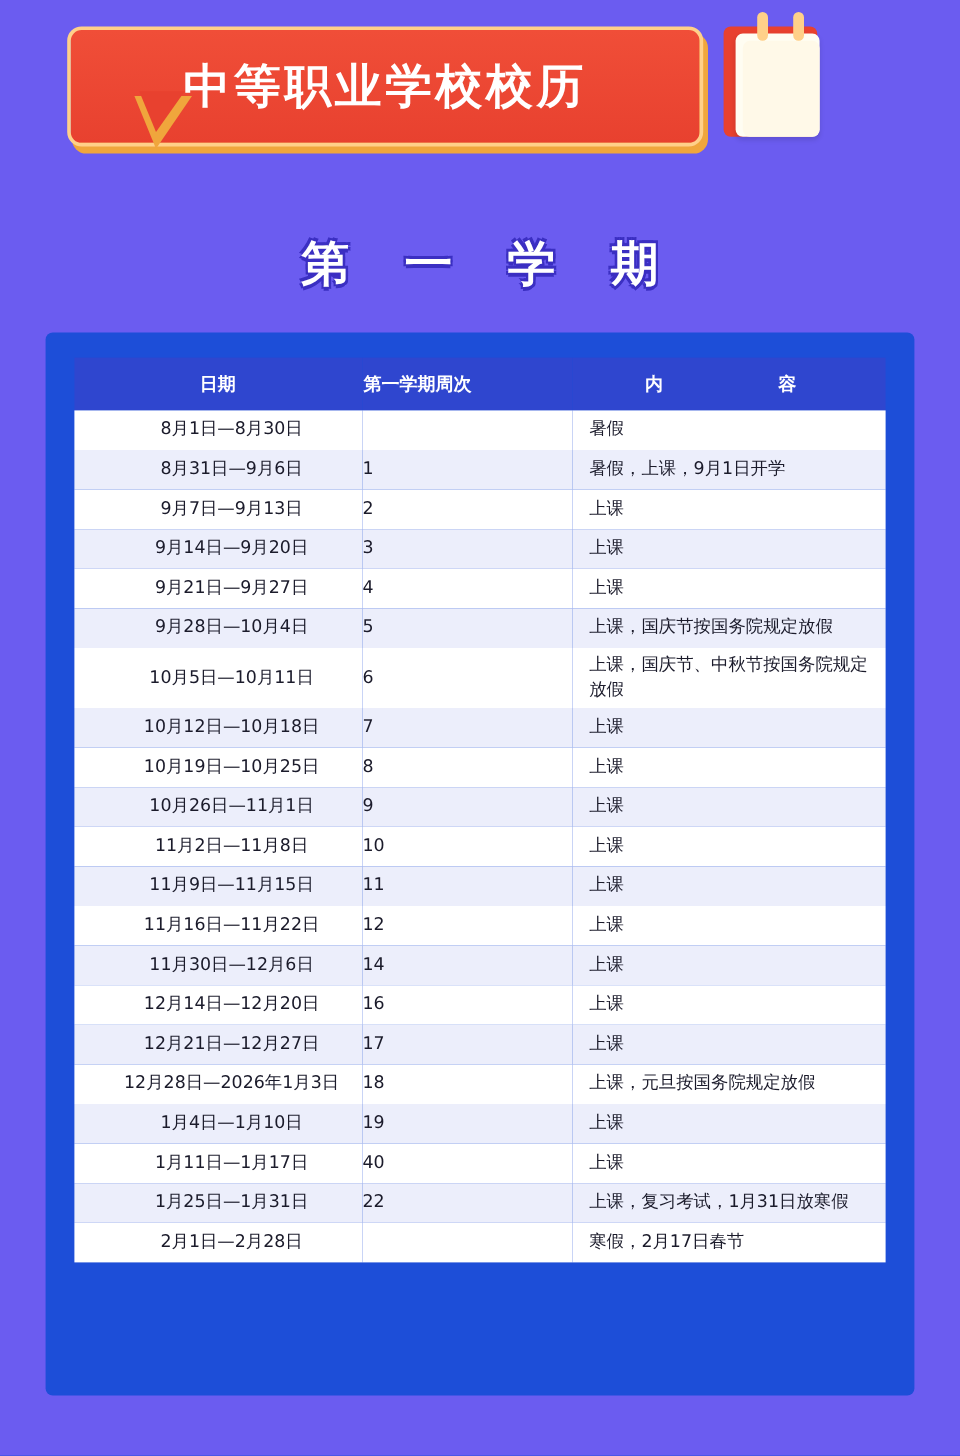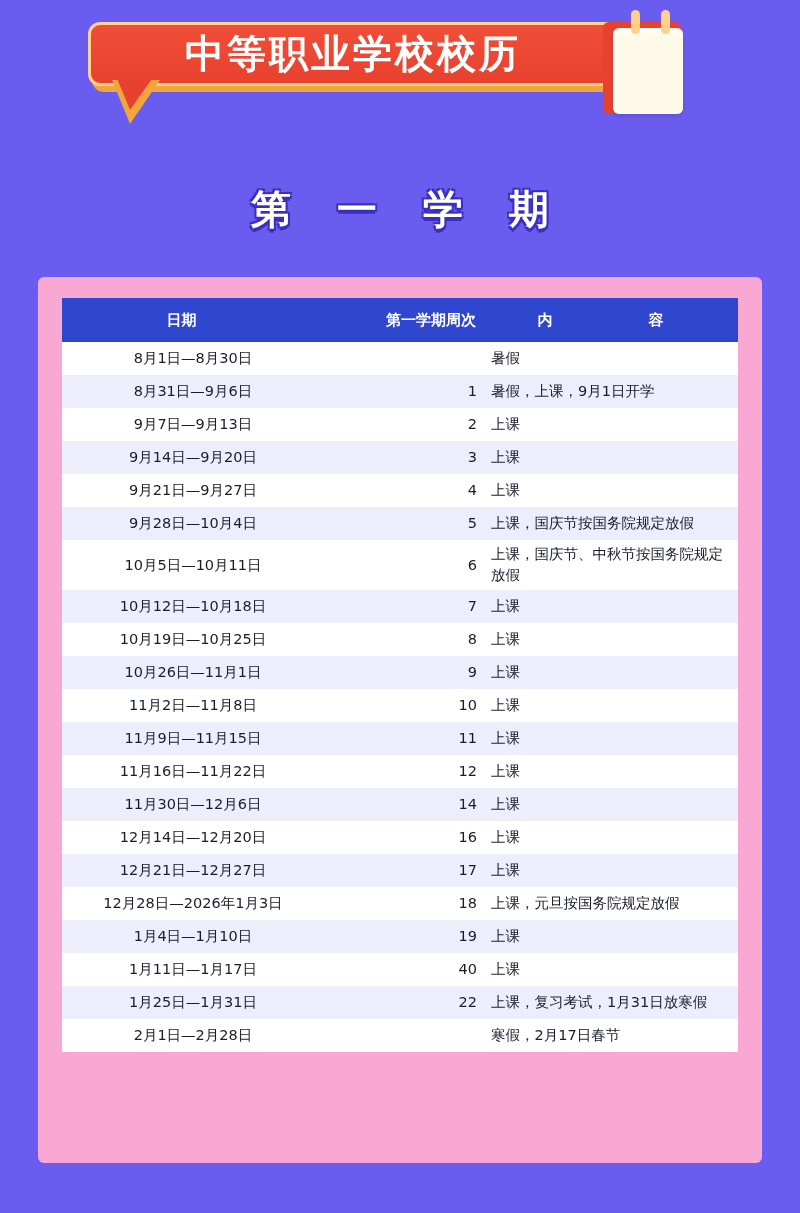--- a/index.html
+++ b/index.html
@@ -16,24 +16,24 @@
     position: relative;
   }
 
   
   .header {
     position: relative;
     height: 160px;
   }
   .banner-wrap {
     position: absolute;
-    left: 88px;
+    left: 56px;
     top: 22px;
     width: 530px;
-    height: 64px;
+    height: 100px;
   }
   .banner-shadow {
     position: absolute;
     left: 4px;
     top: 6px;
     width: 100%;
     height: 100%;
     background: #f0a63c;
     border-radius: 12px;
   }
@@ -121,41 +121,41 @@
     background: #ffd089;
     border-radius: 5px;
     top: 2px;
   }
   .cal-ring.r1 { left: 46px; }
   .cal-ring.r2 { left: 76px; }
 
   
   .term-title {
     text-align: center;
-    margin-top: 22px;
+    margin-top: 32px;
     color: #ffffff;
     font-size: 40px;
     font-weight: bold;
     letter-spacing: 16px;
     text-indent: 16px;
     font-family: "DejaVu Sans", "Liberation Sans", sans-serif;
     text-shadow:
       -2px -2px 0 #3b2fc2, 2px -2px 0 #3b2fc2,
       -2px  2px 0 #3b2fc2, 2px  2px 0 #3b2fc2,
        0    4px 0 #3b2fc2;
   }
 
   
   .card {
     position: absolute;
     left: 38px;
     top: 277px;
     width: 724px;
     height: 886px;
-    background: #f9a8d4;
+    background: #1d4ed8;
     border-radius: 6px;
   }
   table.cal {
     position: absolute;
     left: 24px;
     top: 21px;
     width: 676px;
     border-collapse: collapse;
     table-layout: fixed;
   }
@@ -172,21 +172,21 @@
     color: #1b1b2b;
     height: 33px;
     padding: 4px 0;
     font-family: "DejaVu Sans", "Liberation Sans", sans-serif;
     line-height: 1.45;
   }
   table.cal tbody tr:nth-child(odd) { background: #ffffff; }
   table.cal tbody tr:nth-child(even) { background: #eceefb; }
 
   .col-date   { width: 240px; text-align: center;   padding-left: 22px !important; }
-  .col-week   { width: 175px; text-align: right; }
+  .col-week   { width: 175px; text-align: left; }
   .col-note   { width: 261px; text-align: left;   padding-left: 14px !important; padding-right: 14px !important; }
 
   th.col-date { text-align: center; padding-left: 0 !important; }
   th.col-note { text-align: center; padding-left: 0 !important; letter-spacing: 22px; text-indent: 22px; }
 </style>
 </head>
 <body>
 
 <div class="header">
   <div class="banner-wrap">

